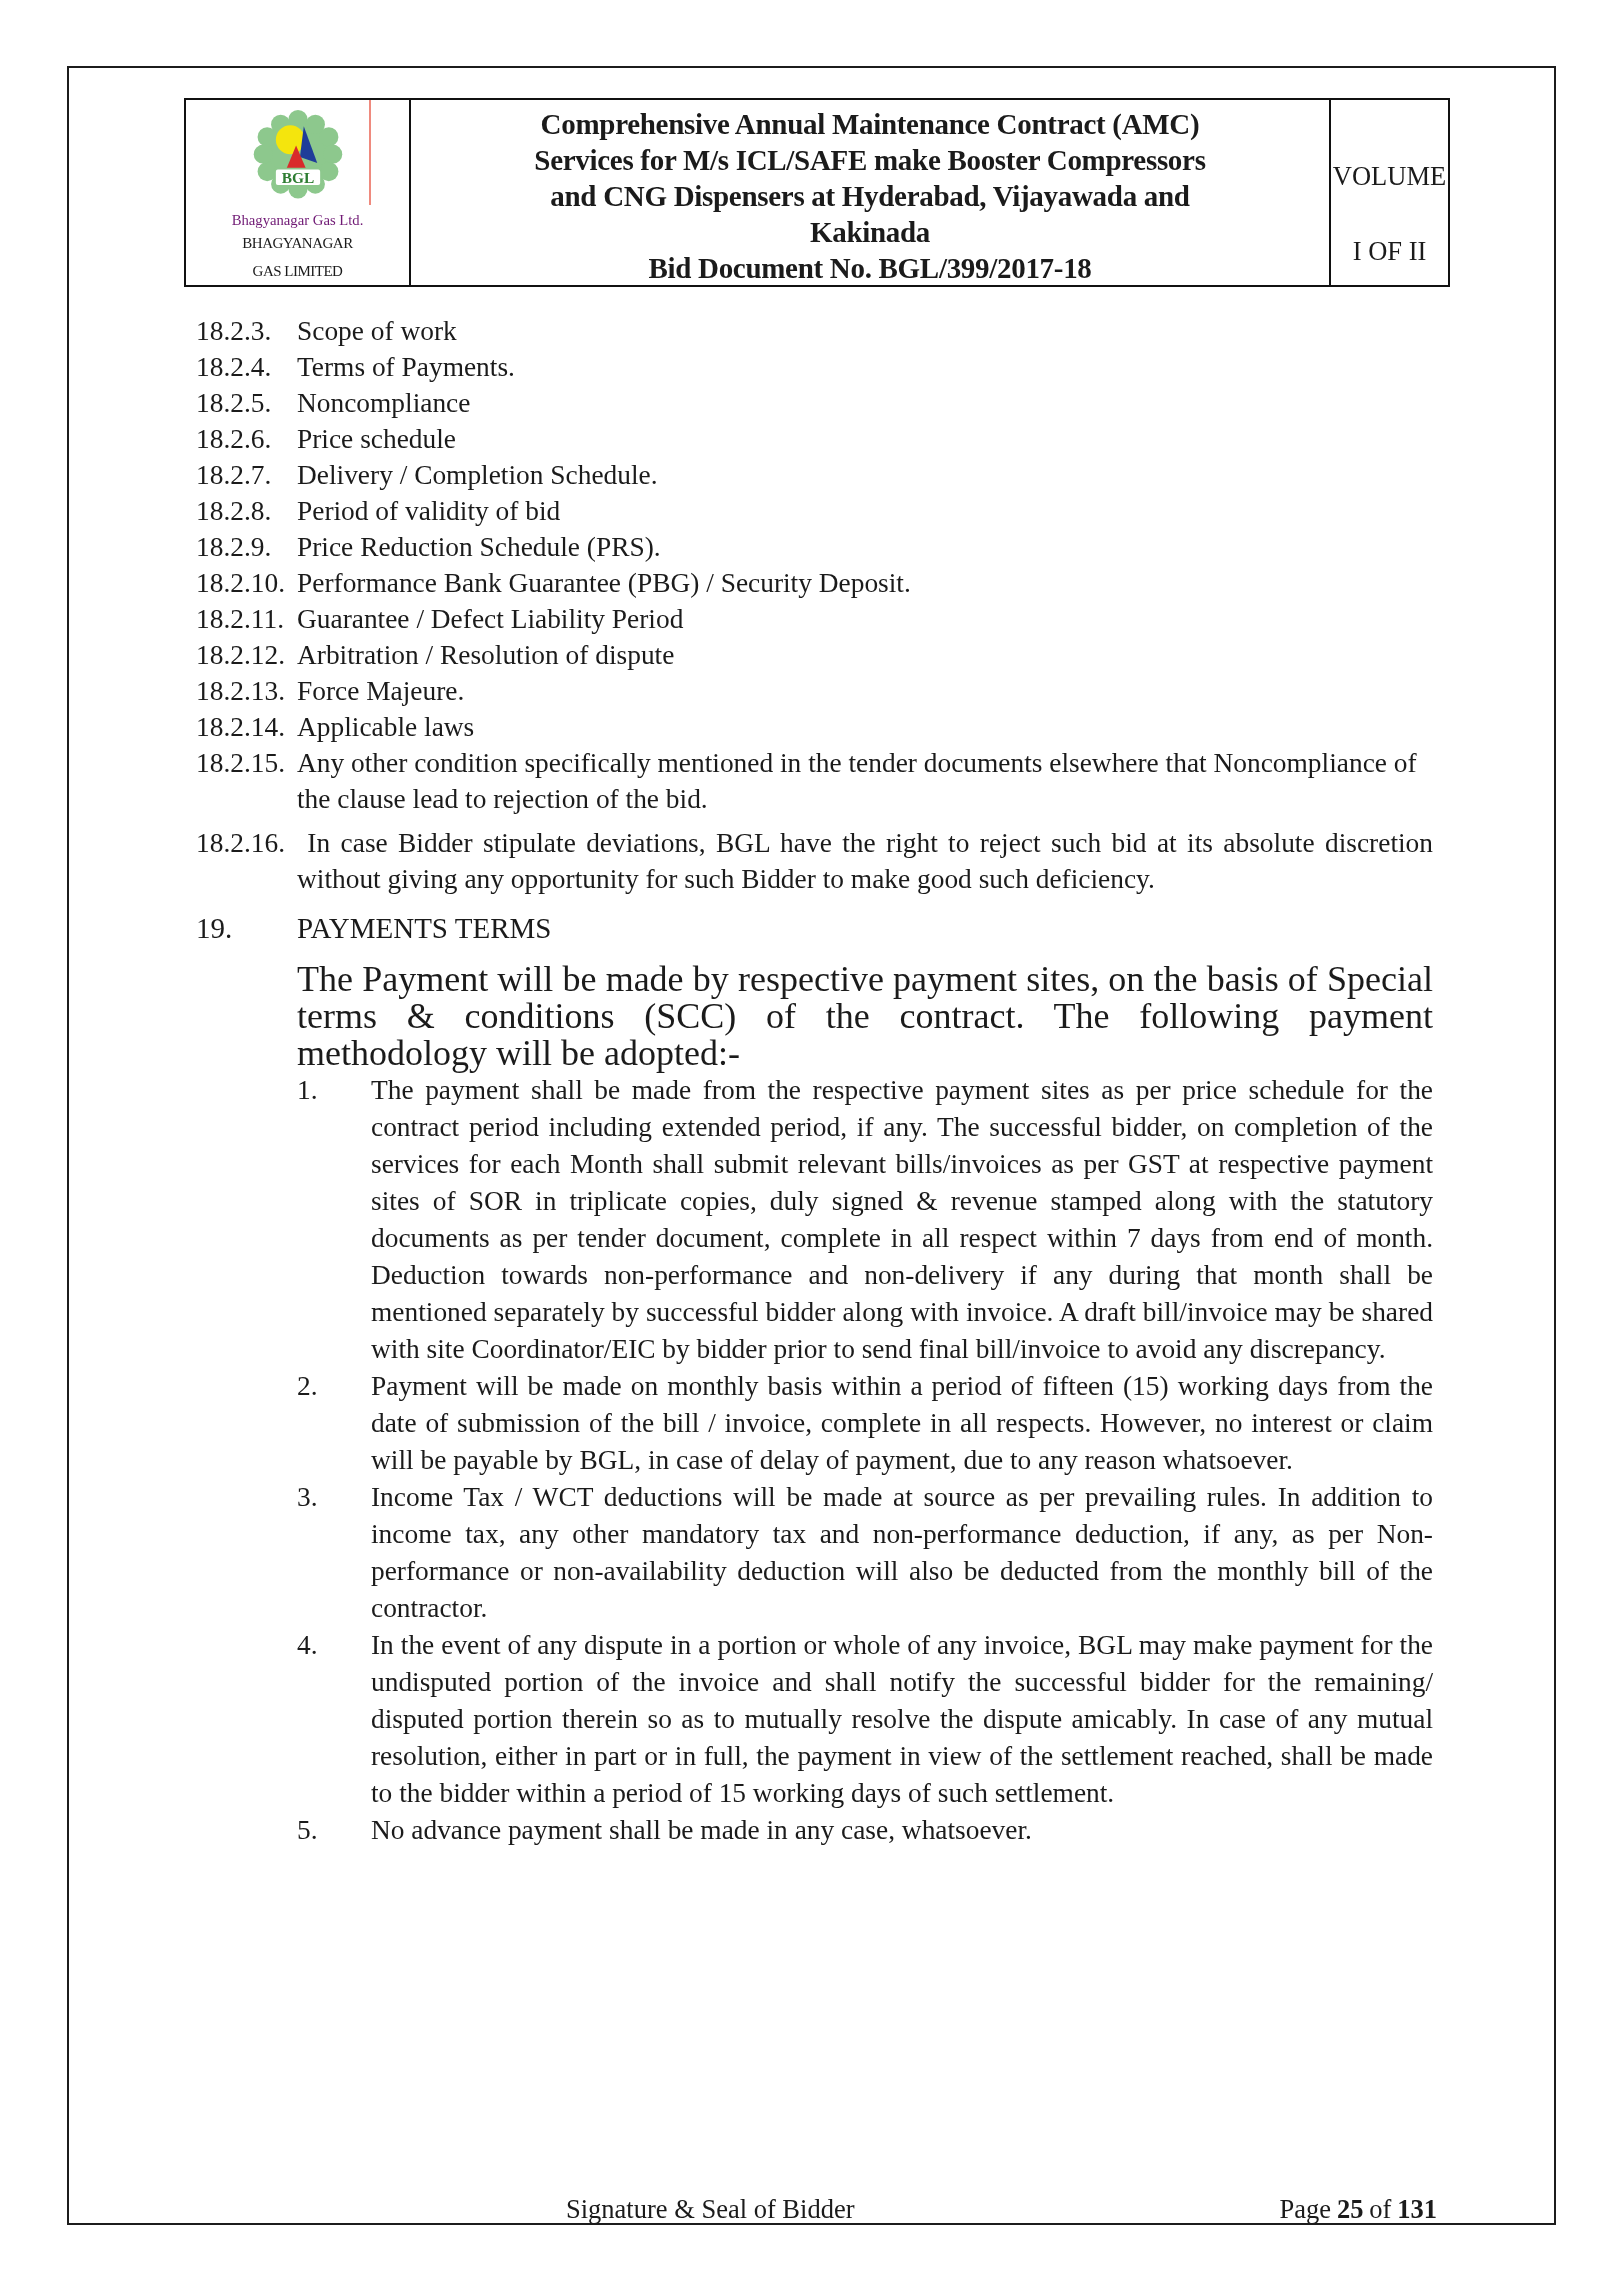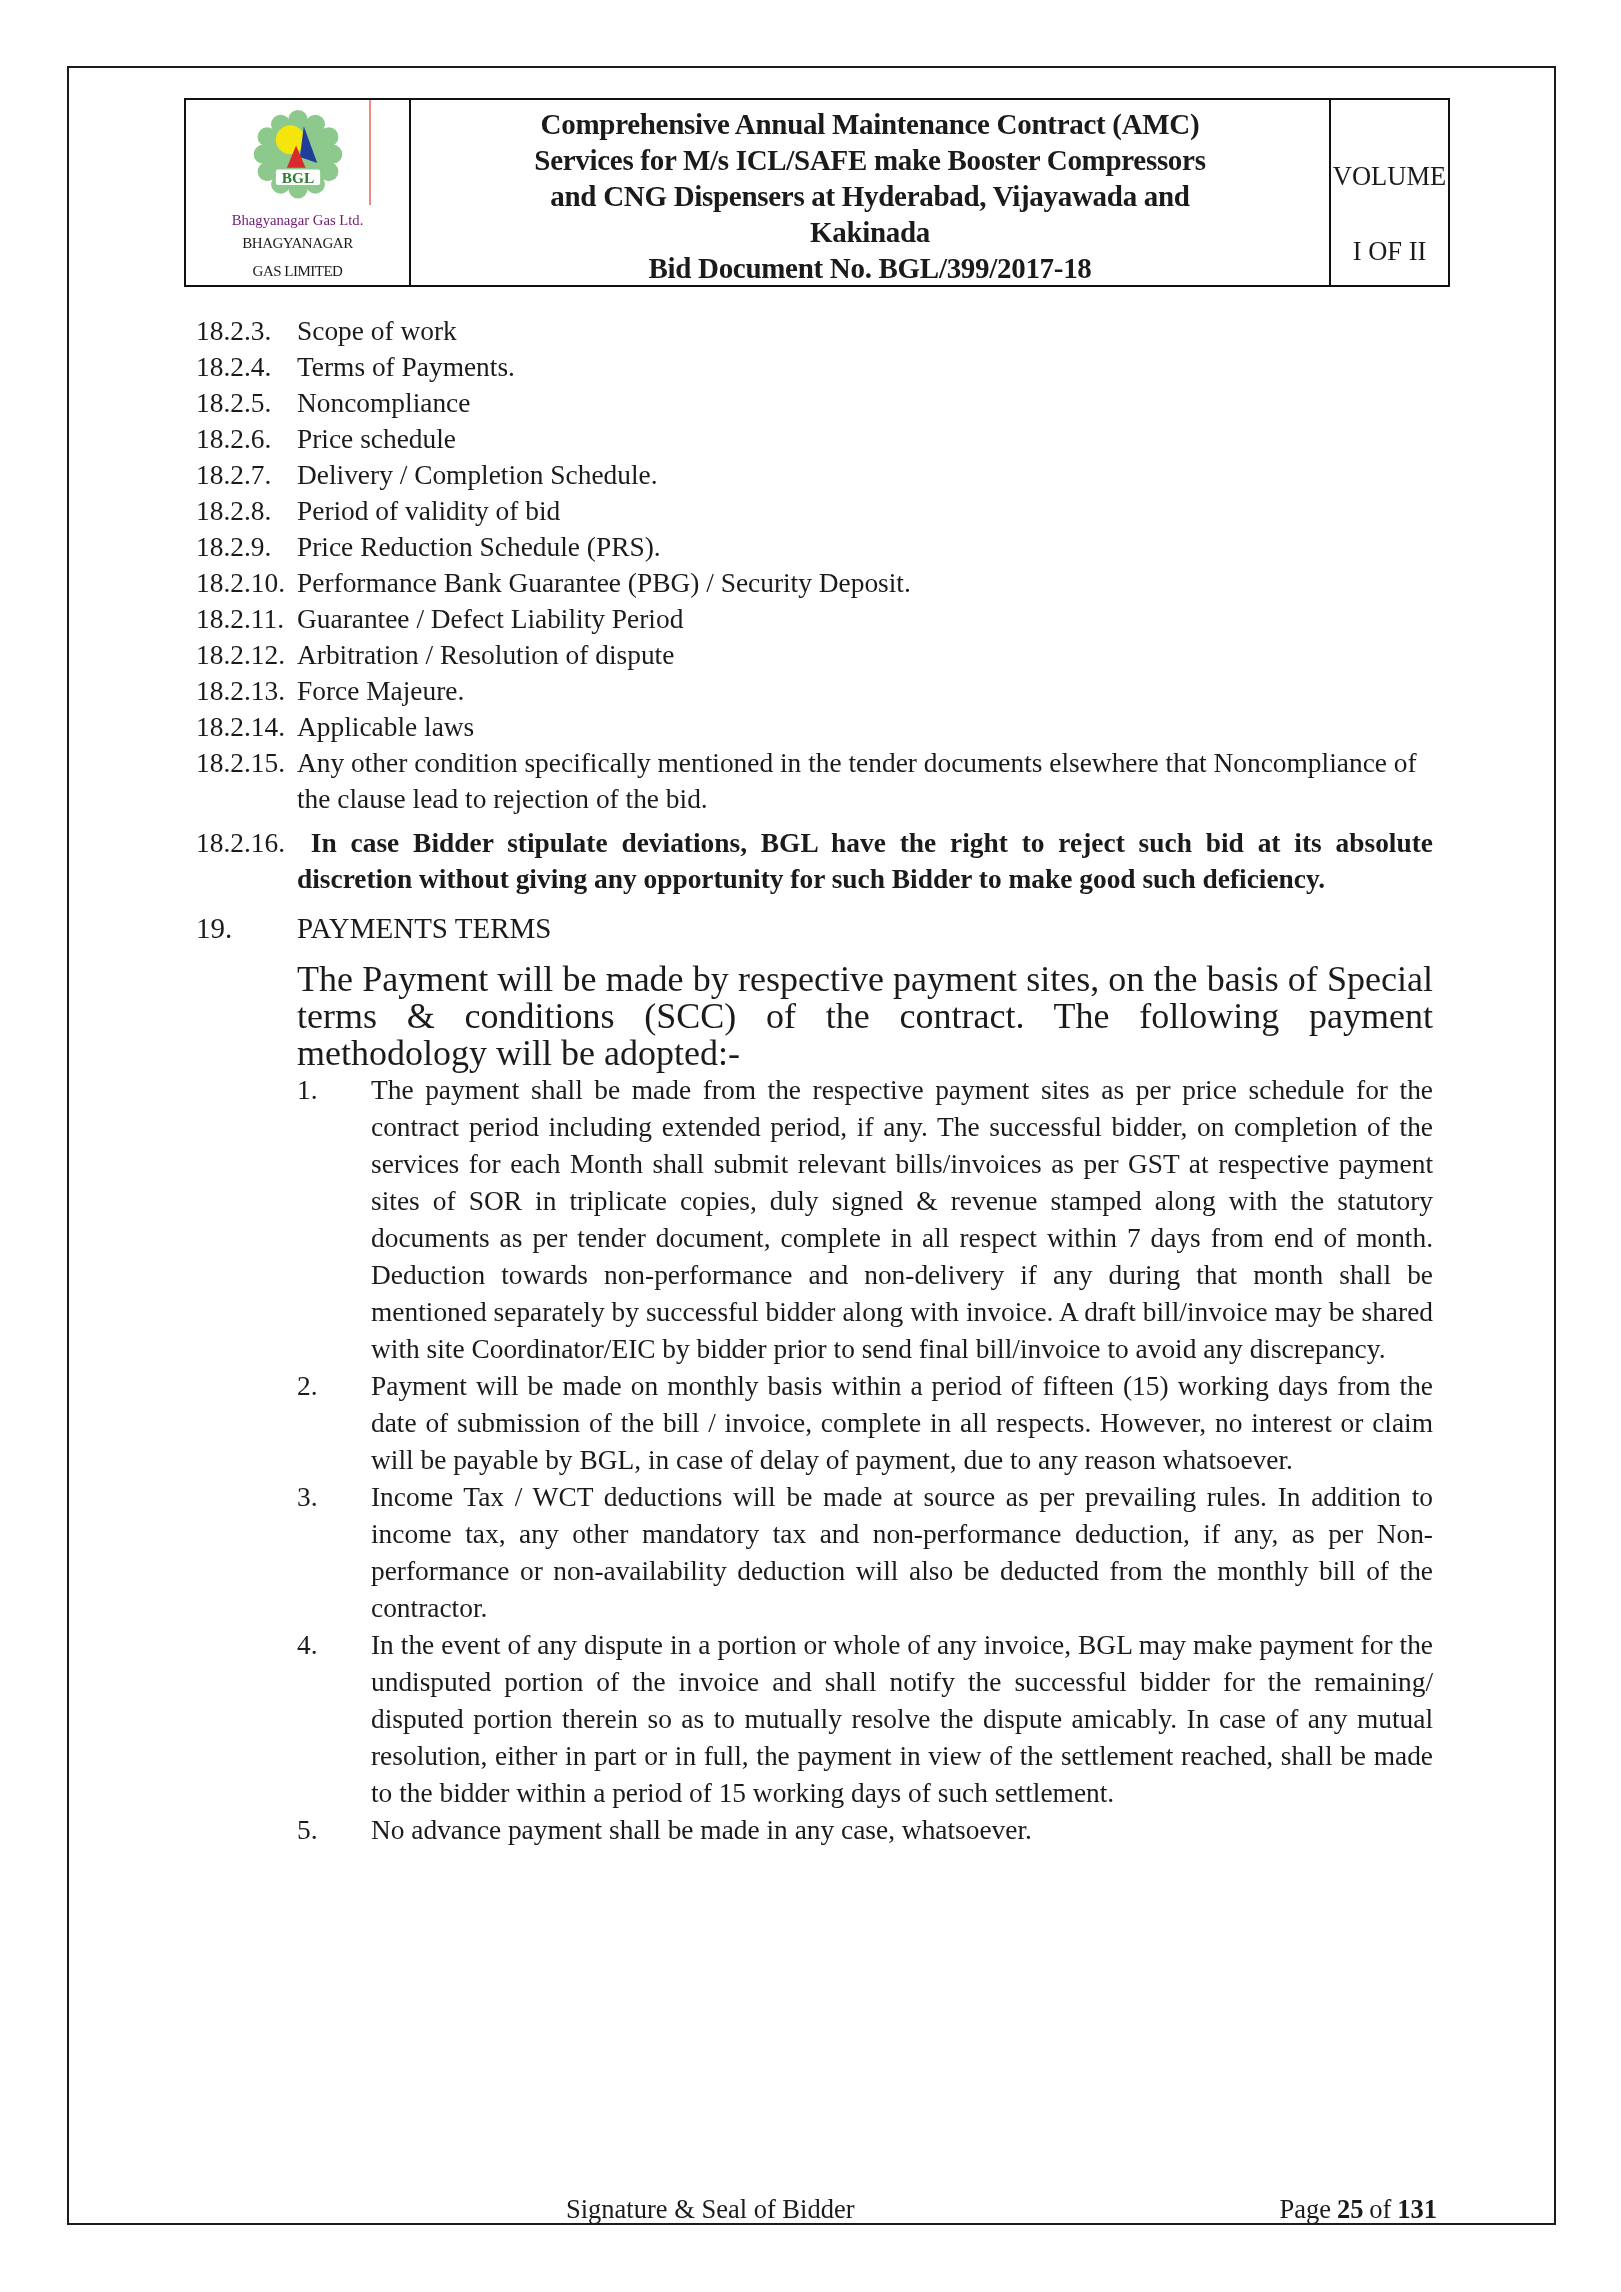--- a/index.html
+++ b/index.html
@@ -17,21 +17,21 @@
   .volume-line{font-size:26.5px;line-height:33px;text-align:center;margin-top:42px;}
   .logo-sub{font-size:14.7px;color:#701a75;line-height:15.7px;margin-top:-2px;}
   .company{font-size:15px;line-height:28px;text-align:center;letter-spacing:-0.5px;margin-top:0;}
   .red-artifact{position:absolute;top:0;left:183px;width:2px;height:105px;background:#ef8a7e;}
 
   
   .content{position:absolute;left:196px;top:313px;width:1237px;}
   .clause{font-size:27.4px;line-height:36px;padding-left:101px;text-indent:-101px;}
   .clause .num{display:inline-block;min-width:101px;text-indent:0;}
   .clause.bold16{margin-top:7.8px;text-align:justify;}
-  .clause.bold16 .txt{font-weight:bold;}
+  .clause.bold16 .txt{font-weight:normal;}
   .sec-heading{margin-top:13.7px;font-size:29px;font-weight:normal;line-height:37px;}
   .sec-heading .num{display:inline-block;min-width:101px;}
   .intro{margin-top:13.7px;margin-left:101px;font-size:36px;line-height:37px;text-align:justify;}
   .num-items{margin-left:101px;}
   .num-item{font-size:27.4px;line-height:37px;text-align:justify;padding-left:74px;text-indent:-74px;}
   .num-item .n{display:inline-block;min-width:74px;text-indent:0;}
   .num-item.nojust{text-align:left;}
 
   
   .footer-sig{position:absolute;left:566px;top:2195px;font-size:26.5px;line-height:28px;}

